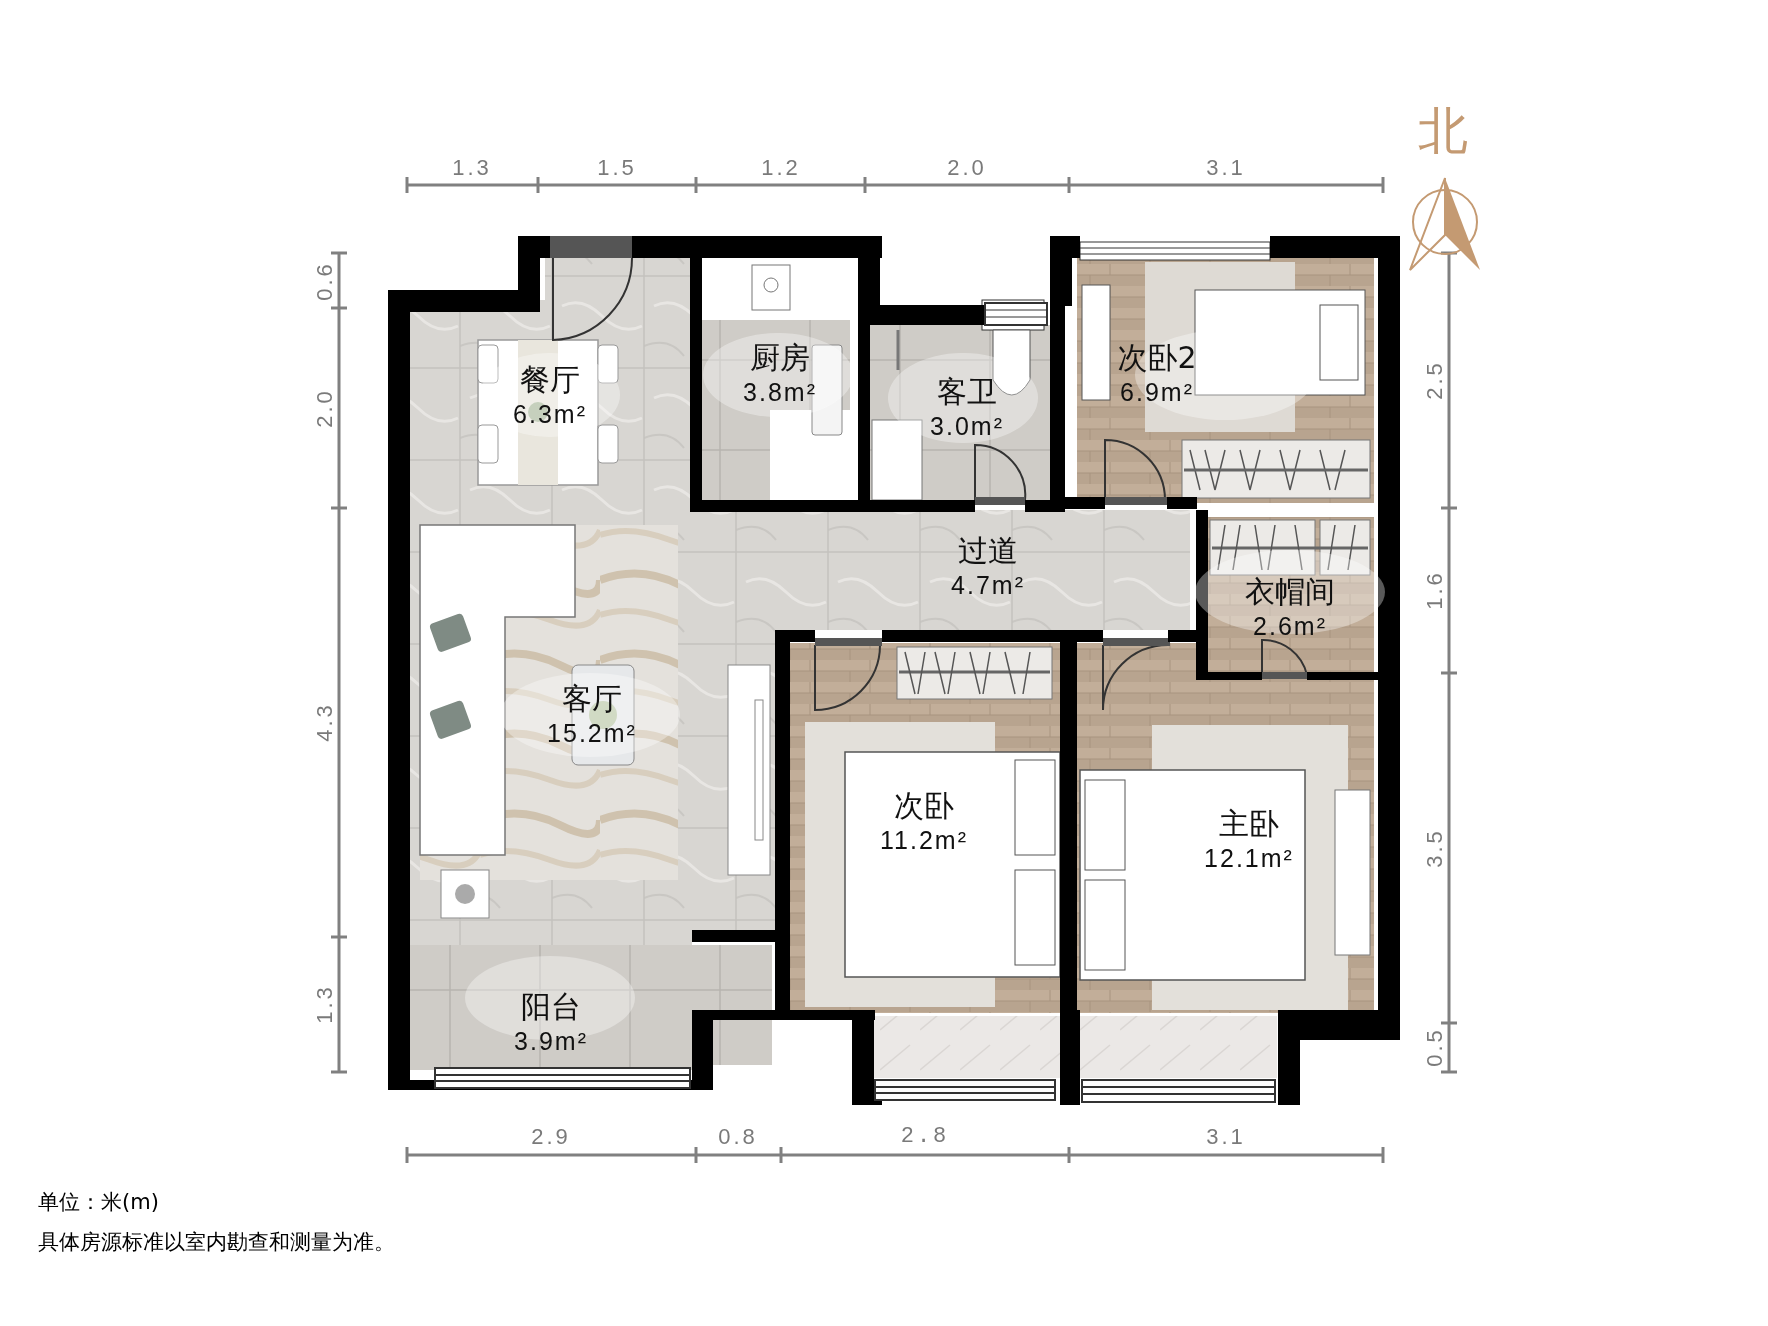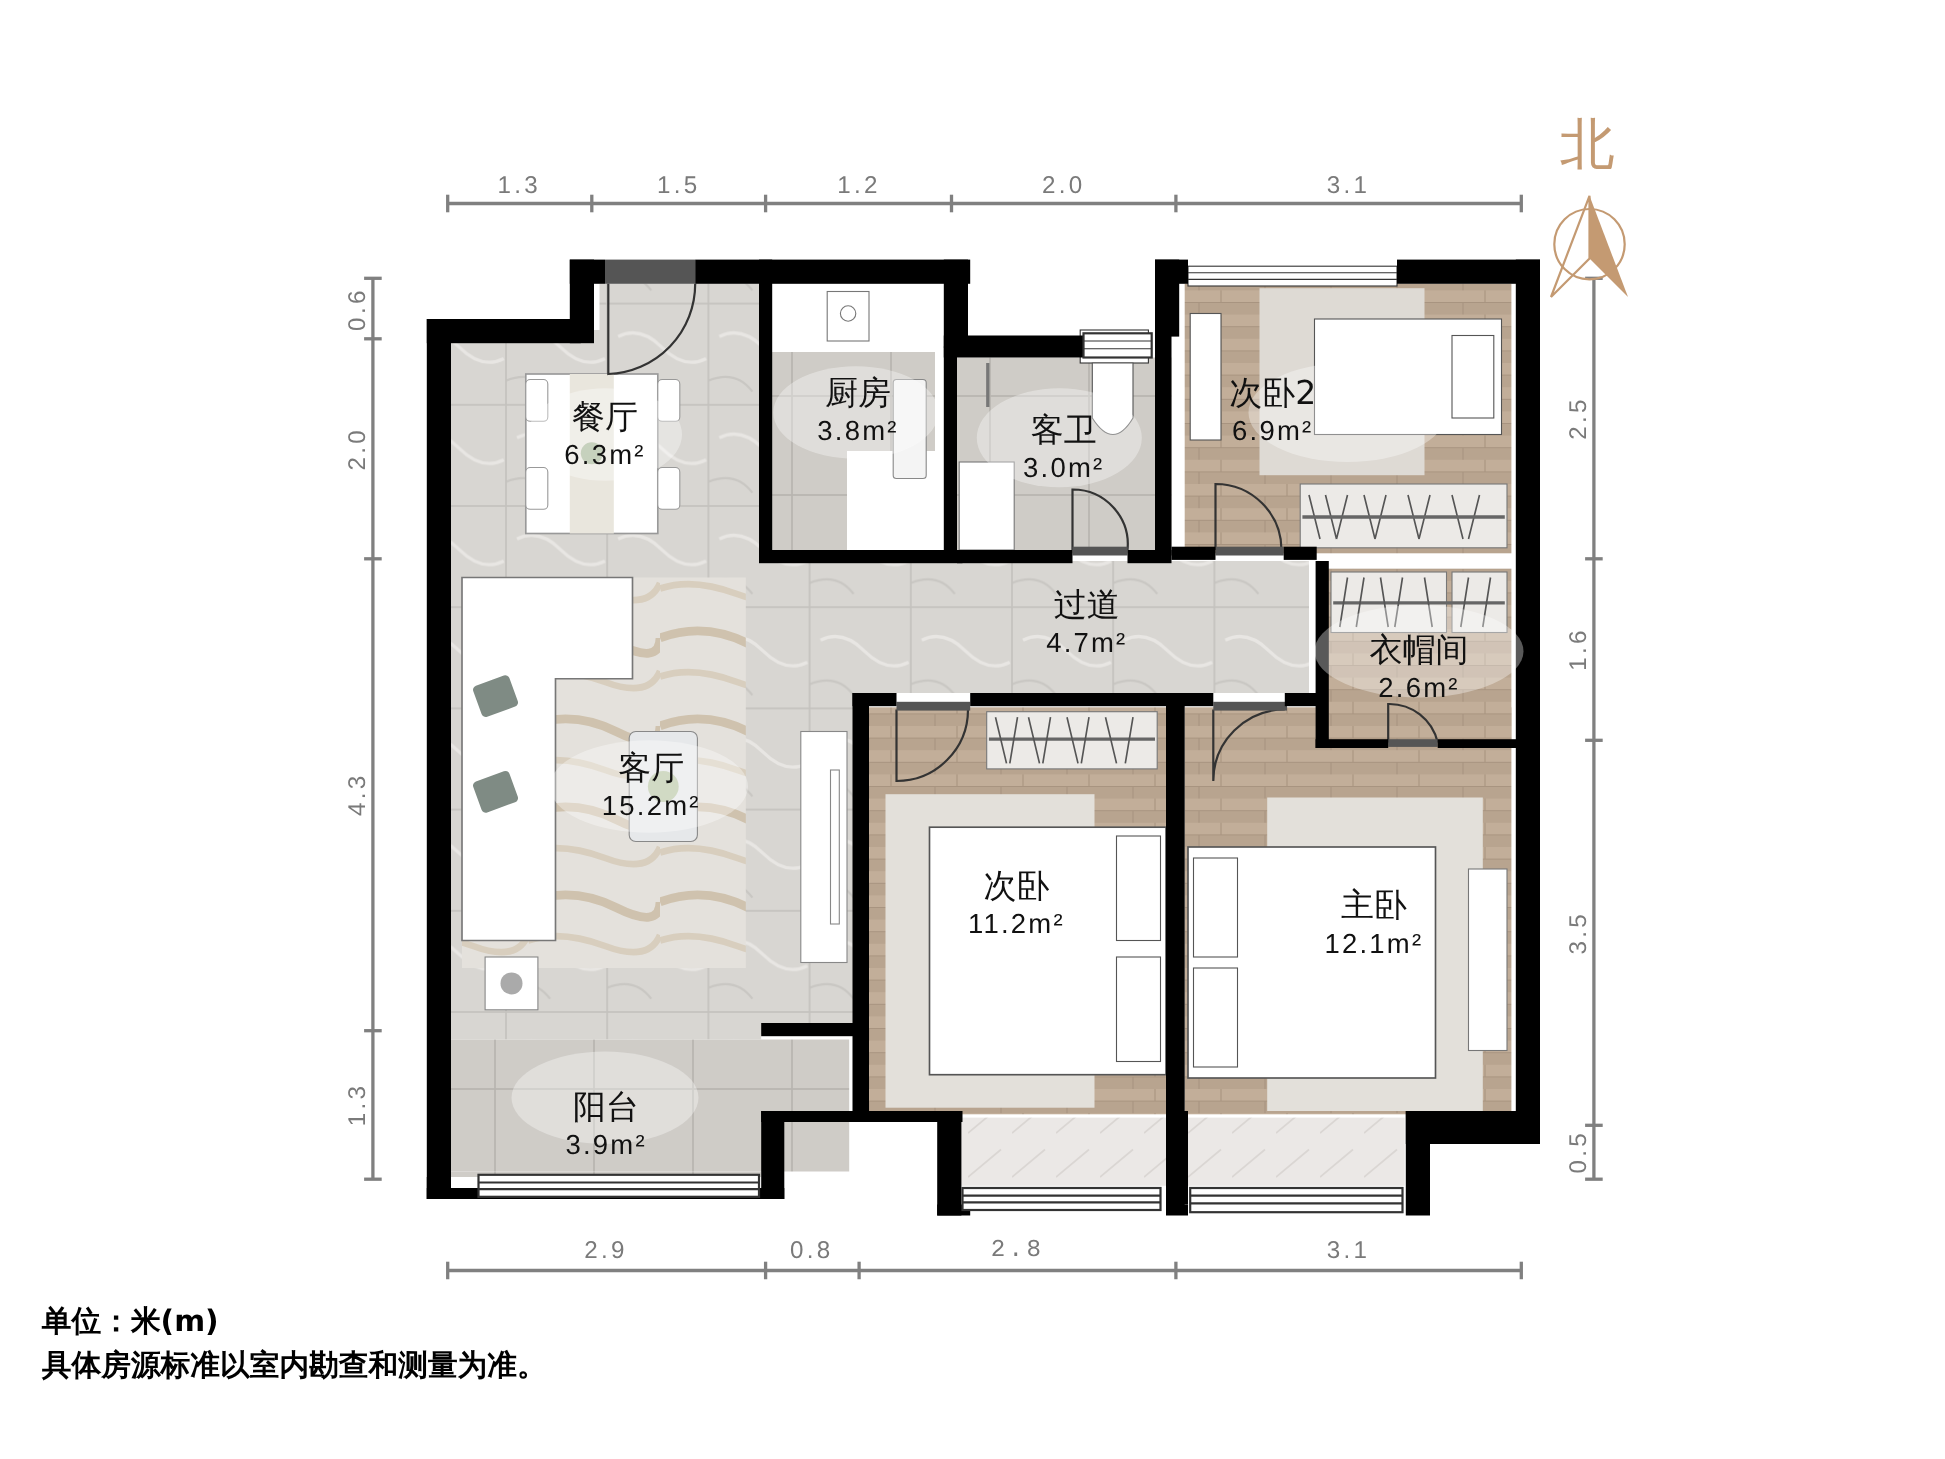--- a/index.html
+++ b/index.html
@@ -3,21 +3,21 @@
 <meta charset="utf-8">
 <style>
   html,body{margin:0;padding:0;background:#ffffff;}
   body{width:1768px;height:1326px;position:relative;overflow:hidden;font-family:"DejaVu Sans","Liberation Sans",sans-serif;}
   #plan{position:absolute;left:0;top:0;width:1768px;height:1326px;}
   .dimtxt{position:absolute;font-family:"Liberation Sans","DejaVu Sans",sans-serif;font-size:22px;color:#7a7a7a;letter-spacing:3px;transform:translateX(-50%);white-space:nowrap;}
   .dimtxt.v{transform:translate(-50%,-50%) rotate(-90deg);}
   .room-label{position:absolute;text-align:center;transform:translate(-50%,-50%);white-space:nowrap;}
   .room-name{display:block;font-family:"DejaVu Sans",sans-serif;font-size:30px;color:#111;line-height:36px;}
   .room-area{display:block;font-family:"Liberation Sans","DejaVu Sans",sans-serif;font-size:25px;color:#111;letter-spacing:2px;line-height:32px;}
-  .notes{position:absolute;left:38px;top:1182px;font-family:"DejaVu Sans",sans-serif;font-size:27px;color:#000;line-height:40px;font-weight:bold;}
+  .notes{position:absolute;left:38px;top:1182px;font-family:"DejaVu Sans",sans-serif;font-size:21px;color:#000;line-height:40px;font-weight:normal;}
   .notes div{white-space:nowrap;}
   .north-char{position:absolute;left:1418px;top:98px;font-family:"DejaVu Sans",sans-serif;font-size:50px;color:#c49a72;}
 </style>
 </head>
 <body>
 
 <div id="plan">
   <svg width="1768" height="1326" viewBox="0 0 1768 1326" xmlns="http://www.w3.org/2000/svg">
     <defs>
       <pattern id="tile" width="92" height="92" patternUnits="userSpaceOnUse">

